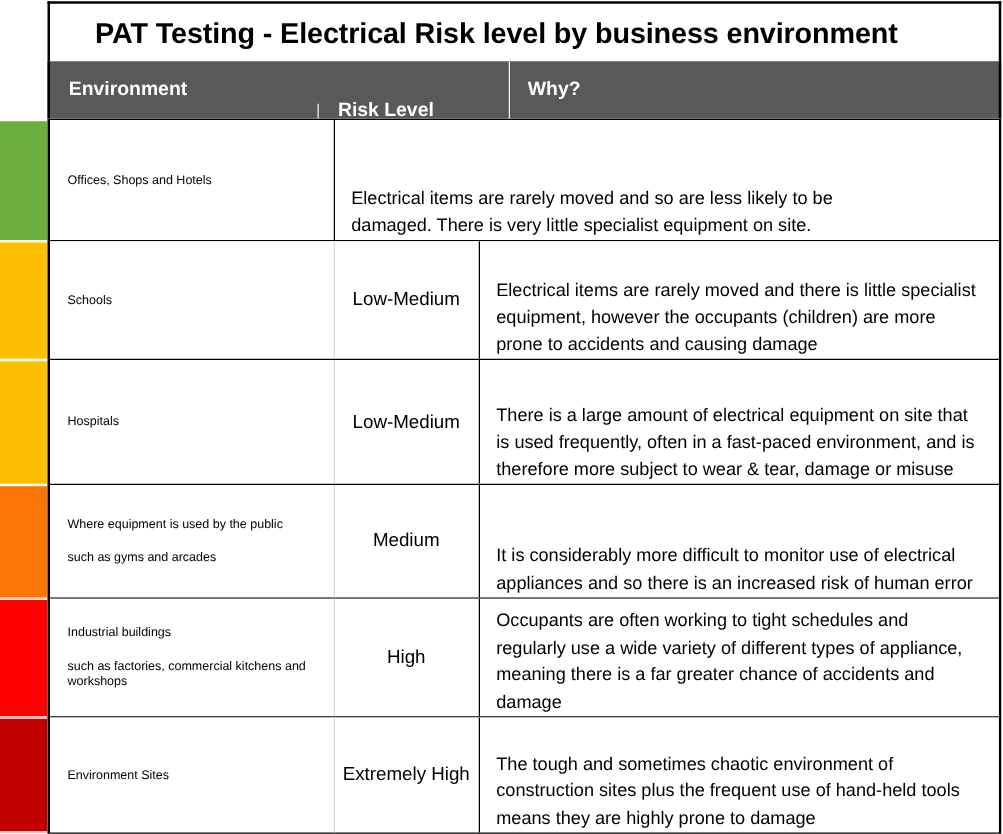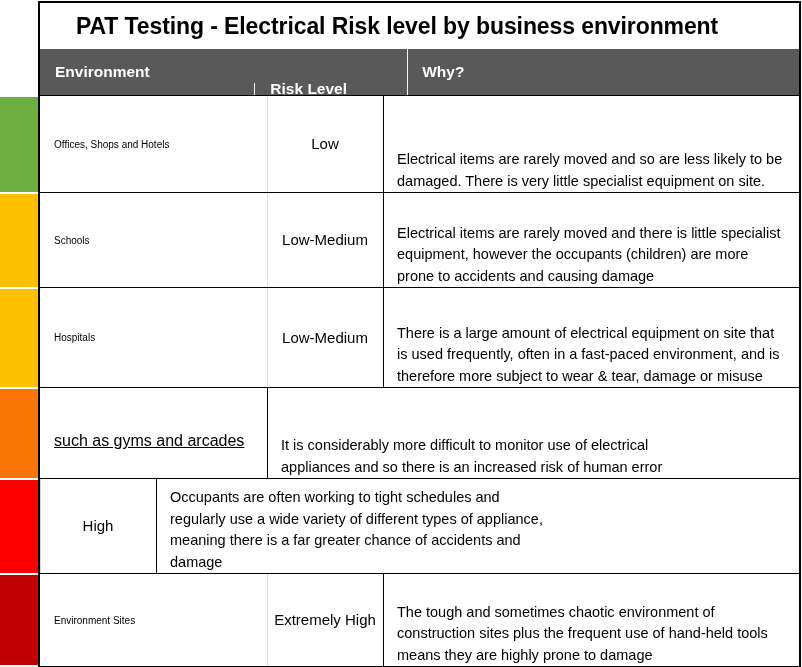--- a/index.html
+++ b/index.html
@@ -147,25 +147,24 @@
     background: #d9d9d9;
   }
   .cell.why::before { background: #000000; }
 
   .env-main {
     font-size: 10px;
     color: #000000;
     line-height: 1.3;
   }
   .env-sub {
-    font-size: 16px;
+    font-size: 10px;
     color: #000000;
     line-height: 1.25;
     margin-top: 15px;
-    text-decoration: underline;
   }
   .risk-text {
     font-size: 15px;
     color: #000000;
     line-height: 1.3;
   }
   .why-text {
     font-size: 14.5px;
     color: #000000;
     line-height: 1.48;
@@ -199,23 +198,20 @@
       <div class="strip" style="height: 91px; background: rgb(250, 117, 5);"></div>
       <div class="strip" style="height: 95px; background: rgb(254, 0, 0);"></div>
       <div class="strip" style="height: 92px; background: rgb(192, 0, 0);"></div>
     </div>
 
   <div class="tbody">
       <div class="row" style="height: 97px;">
         <div class="cell env">
           <div class="env-main">Offices, Shops and Hotels</div>
         </div>
-        <div class="cell risk">
-          <div class="risk-text">Low</div>
-        </div>
         <div class="cell why">
           <div class="why-text">Electrical items are rarely moved and so are less likely to be damaged. There is very little specialist equipment on site.</div>
         </div>
       </div>
       <div class="row" style="height: 95px;">
         <div class="cell env">
           <div class="env-main">Schools</div>
         </div>
         <div class="cell risk">
           <div class="risk-text">Low-Medium</div>
@@ -230,27 +226,35 @@
         </div>
         <div class="cell risk">
           <div class="risk-text">Low-Medium</div>
         </div>
         <div class="cell why">
           <div class="why-text">There is a large amount of electrical equipment on site that is used frequently, often in a fast-paced environment, and is therefore more subject to wear &amp; tear, damage or misuse</div>
         </div>
       </div>
       <div class="row" style="height: 91px;">
         <div class="cell env">
+          <div class="env-main">Where equipment is used by the public</div>
           <div class="env-sub">such as gyms and arcades</div>
         </div>
+        <div class="cell risk">
+          <div class="risk-text">Medium</div>
+        </div>
         <div class="cell why">
           <div class="why-text">It is considerably more difficult to monitor use of electrical appliances and so there is an increased risk of human error</div>
         </div>
       </div>
       <div class="row" style="height: 95px;">
+        <div class="cell env">
+          <div class="env-main">Industrial buildings</div>
+          <div class="env-sub">such as factories, commercial kitchens and workshops</div>
+        </div>
         <div class="cell risk">
           <div class="risk-text">High</div>
         </div>
         <div class="cell why">
           <div class="why-text">Occupants are often working to tight schedules and regularly use a wide variety of different types of appliance, meaning there is a far greater chance of accidents and damage</div>
         </div>
       </div>
       <div class="row" style="height: 92px;">
         <div class="cell env">
           <div class="env-main">Environment Sites</div>

